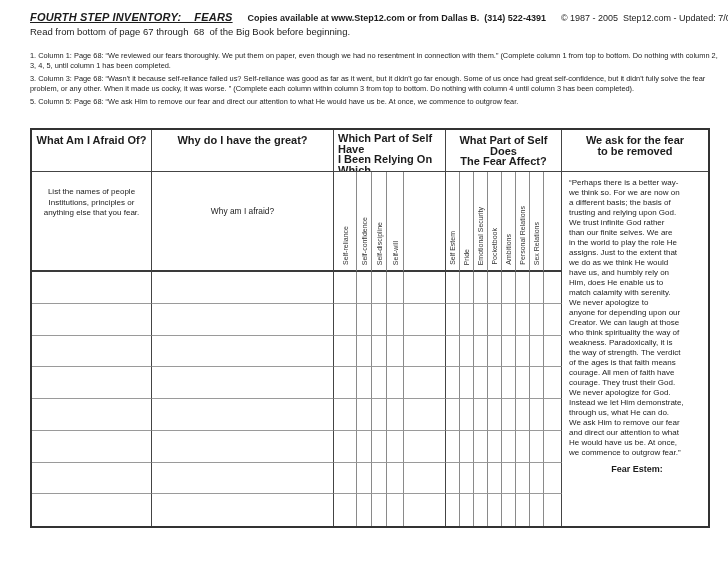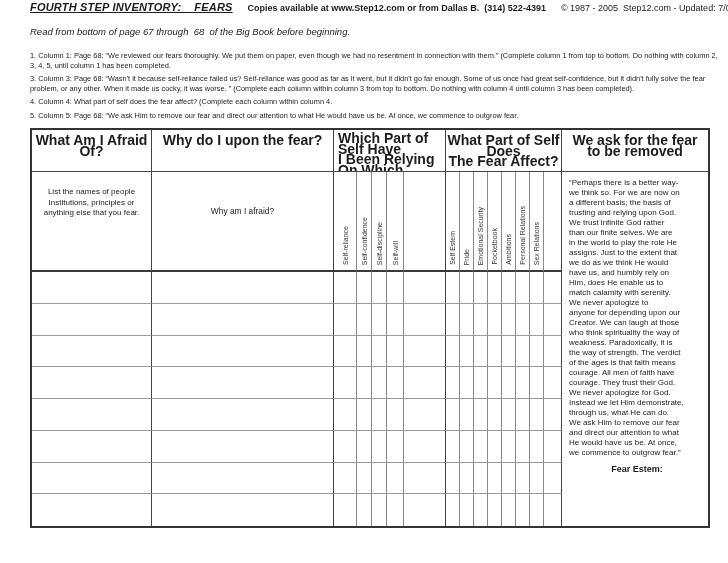--- a/index.html
+++ b/index.html
@@ -3,46 +3,46 @@
 <meta charset="utf-8">
 <style>
   * { margin:0; padding:0; box-sizing:border-box; }
   html,body { background:#e8e8e8; }
   .page {
     position:relative; width:728px; height:563px; background:#ffffff;
     font-family:"Liberation Sans", sans-serif; color:#1c1c1c; overflow:hidden;
   }
   
   .topline {
-    position:absolute; left:30px; top:1px; width:686px;
+    position:absolute; left:30px; top:11px; width:686px;
     display:flex; align-items:baseline; gap:15px; white-space:pre;
   }
   .doc-title { font-size:11px; font-weight:bold; font-style:italic; text-decoration:underline; letter-spacing:0.2px; }
   .doc-copies { font-size:9px; font-weight:bold; }
   .doc-copyright { font-size:9px; }
-  .doc-subtitle { position:absolute; left:30px; top:26px; font-size:9.5px; font-style:italic; white-space:pre; }
+  .doc-subtitle { position:absolute; left:30px; top:26px; font-size:9.5px; white-space:pre; }
   
   .instructions { position:absolute; left:30px; top:51px; width:694px; }
   .instr { font-size:7.4px; line-height:9.8px; margin-bottom:3.6px; color:#222; }
   
   .grid {
     position:absolute; left:30px; top:128px; width:680px; height:400px;
     display:grid;
     grid-template-columns:120px 182px 23px 15px 15px 17px 42px 14px 14px 14px 14px 14px 14px 14px 18px 1fr;
     grid-template-rows:42px 100px repeat(8, 1fr);
     border:2px solid #333; background:#fff;
   }
   .cell { overflow:hidden; }
   .major-r { border-right:1.4px solid #444; }
   .light-r { border-right:1px solid #8a8a8a; }
   .row-b   { border-bottom:1px solid #9a9a9a; }
   .head-b  { border-bottom:1.2px solid #444; }
   .thick-b { border-bottom:2px solid #3a3a3a; }
   .h {
-    font-size:14px; font-weight:bold; line-height:10.5px;
+    font-size:11px; font-weight:bold; line-height:10.5px;
     display:flex; justify-content:center; text-align:center; padding-top:5px; white-space:pre-line;
   }
   .h-left { justify-content:flex-start; text-align:left; padding:3px 2px 11px 4px; }
   .note1 {
     font-size:8px; line-height:10.5px; text-align:center; padding-top:15px; white-space:pre-line;
   }
   .note2 {
     font-size:8.4px; display:flex; align-items:center; justify-content:center; text-align:center; padding-bottom:20px;
   }
   .vcell { position:relative; display:flex; justify-content:center; align-items:flex-end; padding-bottom:5px; }
@@ -63,28 +63,27 @@
   <div class="topline">
     <span class="doc-title">FOURTH STEP INVENTORY:    FEARS</span>
     <span class="doc-copies">Copies available at www.Step12.com or from Dallas B.  (314) 522-4391</span>
     <span class="doc-copyright">© 1987 - 2005  Step12.com - Updated: 7/05/05</span>
   </div>
   <div class="doc-subtitle">Read from bottom of page 67 through  68  of the Big Book before beginning.</div>
 
   <div class="instructions">
     <div class="instr">1.  Column 1: Page 68: “We reviewed our fears thoroughly.  We put them on paper, even though we had no resentment in connection with them.”  (Complete column 1 from top to bottom.  Do nothing with column 2, 3, 4, 5, until column 1 has been completed.</div>
     <div class="instr">3.  Column 3: Page 68: “Wasn't it because self-reliance failed us?  Self-reliance was good as far as it went, but it didn't go far enough.  Some of us once had great self-confidence, but it didn't fully solve the fear problem, or any other.  When it made us cocky, it was worse. ”  (Complete each column within column 3 from top to bottom. Do nothing with column 4 until column 3 has been completed).</div>
-    <div class="instr">4.  Column 4:  What part of self does the fear affect? (Complete each column within column 4.</div>
     <div class="instr">5.  Column 5: Page 68: “We ask Him to remove our fear and direct our attention to what He would have us be.  At once, we commence to outgrow fear.</div>
   </div>
 
   <div class="grid">
 
     <div class="cell h major-r head-b" style="grid-column:1;grid-row:1">What Am I Afraid Of?</div>
-    <div class="cell h major-r head-b" style="grid-column:2;grid-row:1">Why do I upon the fear?</div>
+    <div class="cell h major-r head-b" style="grid-column:2;grid-row:1">Why do I have the great?</div>
     <div class="cell h h-left major-r head-b" style="grid-column:3 / span 5;grid-row:1">Which Part of Self Have
 I Been Relying On Which
 Has Failed me?</div>
     <div class="cell h major-r head-b" style="grid-column:8 / span 8;grid-row:1">What Part of Self Does
 The Fear Affect?</div>
     <div class="cell h head-b" style="grid-column:16;grid-row:1">We ask for the fear
 to be removed</div>
 
     <div class="cell note1 major-r thick-b" style="grid-column:1;grid-row:2">List the names of people
 Institutions,  principles or

